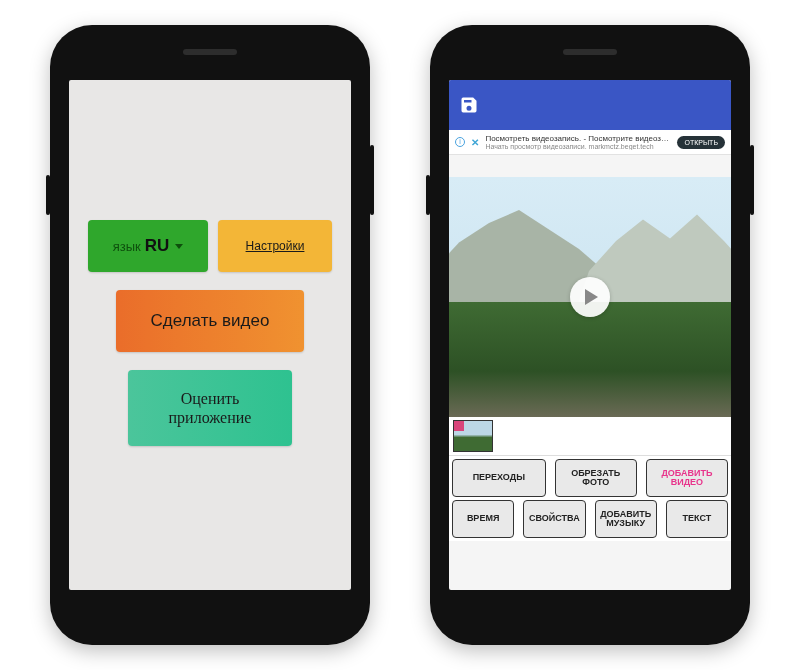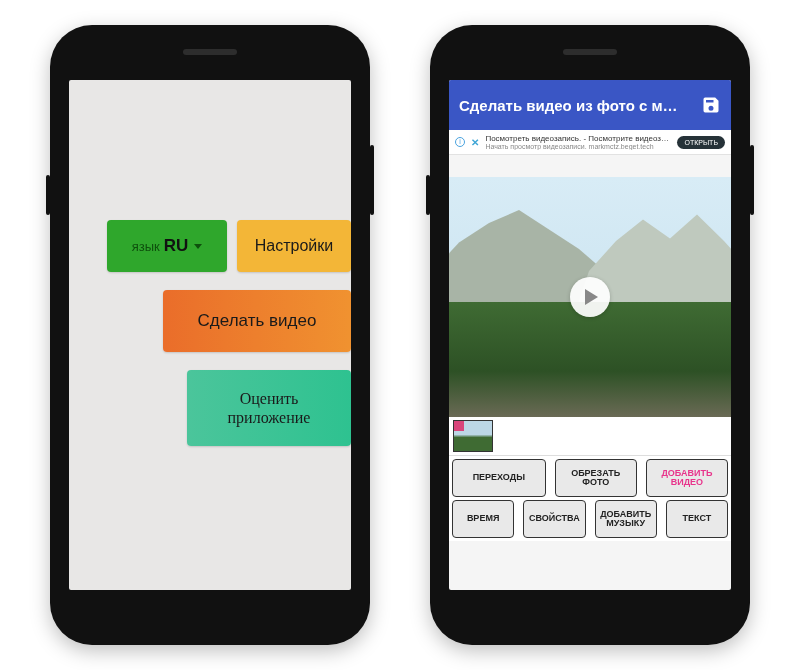--- a/index.html
+++ b/index.html
@@ -65,21 +65,21 @@
   }
 
   
   .menu-stack {
     position: absolute;
     top: 140px;
     left: 0;
     right: 0;
     display: flex;
     flex-direction: column;
-    align-items: flex-end;
+    align-items: center;
     gap: 18px;
     border-radius: 24px;
   }
   .row-top {
     display: flex;
     gap: 10px;
     align-items: stretch;
   }
   .btn {
     border-radius: 4px;
@@ -108,21 +108,22 @@
     width: 0; height: 0;
     border-left: 4px solid transparent;
     border-right: 4px solid transparent;
     border-top: 5px solid #0e500d;
     margin-left: 2px;
   }
   .btn-settings {
     background: #f3b637;
     width: 86px;
     height: 32px;
-    font-size: 16px;
+    font-size: 12px;
+    text-decoration: underline;
   }
   .btn-make {
     background: linear-gradient(90deg, #ea6d2a 0%, #f09230 100%);
     width: 160px;
     height: 42px;
     font-size: 17px;
   }
   .btn-rate {
     background: linear-gradient(90deg, #4bc59b 0%, #2ec290 100%);
     width: 136px;
@@ -319,21 +320,20 @@
       <div class="btn btn-rate">Оценить приложение</div>
     </div>
   </div>
 </div>
 
 <div class="phone">
   <div class="side-btn-left"></div>
   <div class="screen screen-right">
 
     <div class="appbar">
-      <span class="appbar-title">Сделать видео из фото с му…</span>
       <span class="save-icon">
         <svg viewBox="0 0 24 24">
             <path d="M17 3H5a2 2 0 0 0-2 2v14a2 2 0 0 0 2 2h14a2 2 0 0 0 2-2V7l-4-4zM12 19a3 3 0 1 1 0-6 3 3 0 0 1 0 6zm3-10H6V6h9v3z"></path>
           </svg>
       </span>
     </div>
 
     <div class="ad-banner">
       <span class="ad-info">i</span>
       <span class="ad-x">✕</span>

